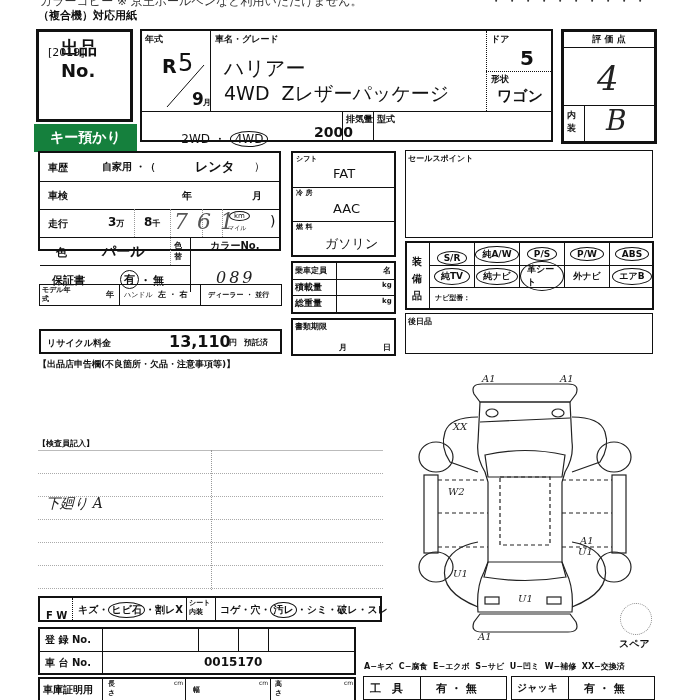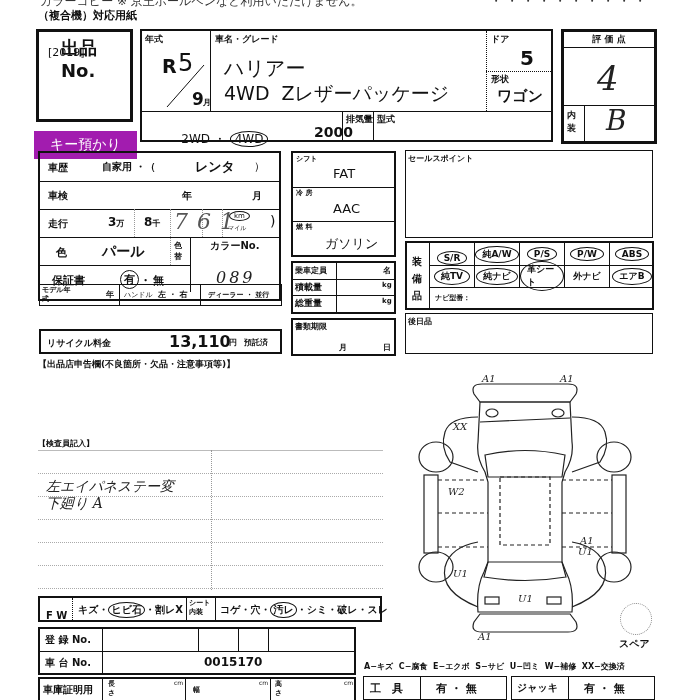--- a/index.html
+++ b/index.html
@@ -24,21 +24,21 @@
 <body>
 
 <div class="abs" style="left:40px;top:-7px;font-size:12px;color:#333;white-space:nowrap;">カラーコピー ※ 京王ボールペンなど利用いただけません。</div>
 <div class="abs" style="left:490px;top:-7px;font-size:12px;color:#333;letter-spacing:4px;">・・・・・・・・・・</div>
 <div class="abs" style="left:38px;top:8px;font-size:11px;font-weight:bold;">（複合機）対応用紙</div>
 
 <div class="abs b3" style="left:36px;top:29px;width:97px;height:93px;">
   <div class="abs" style="left:22px;top:4px;font-size:18px;font-weight:bold;">出品 No.</div>
   <div class="abs" style="left:9px;top:14px;font-size:11px;">[2019]</div>
 </div>
-<div class="abs center" style="left:34px;top:131px;width:103px;height:28px;background:#a21caf;color:#fff;font-size:14px;font-weight:normal;">キー預かり</div>
+<div class="abs center" style="left:34px;top:124px;width:103px;height:28px;background:#15803d;color:#fff;font-size:14px;font-weight:bold;">キー預かり</div>
 
 <div class="abs b2" style="left:140px;top:29px;width:413px;height:113px;">
   <div class="vline" style="left:68px;top:0;height:80px;"></div>
   <div class="hline" style="left:0;top:80px;width:409px;"></div>
   <div class="vline" style="left:200px;top:80px;height:30px;"></div>
   <div class="vline" style="left:231px;top:80px;height:30px;"></div>
   <div class="abs" style="left:344px;top:0;height:80px;border-left:1px dotted #111;"></div>
   <div class="abs" style="left:344px;top:40px;width:65px;border-top:1px dotted #111;"></div>
 
   <div class="abs lbl" style="left:3px;top:2px;">年式</div>
@@ -71,21 +71,21 @@
 <div class="abs b3" style="left:561px;top:29px;width:96px;height:115px;">
   <div class="abs center lbl" style="left:0;top:0;width:90px;height:15px;">評 価 点</div>
   <div class="hline" style="left:0;top:15px;width:90px;"></div>
   <div class="abs hand" style="left:33px;top:26px;font-size:34px;">4</div>
   <div class="hline" style="left:0;top:73px;width:90px;"></div>
   <div class="vline" style="left:20px;top:73px;height:36px;"></div>
   <div class="abs lbl" style="left:3px;top:77px;width:12px;line-height:13px;">内装</div>
   <div class="abs hand" style="left:42px;top:72px;font-size:28px;">B</div>
 </div>
 
-<div class="abs b2" style="left:38px;top:151px;width:243px;height:150px;">
+<div class="abs b2" style="left:38px;top:151px;width:243px;height:100px;">
   <div class="hline" style="left:0;top:28px;width:239px;"></div>
   <div class="hline" style="left:0;top:56px;width:239px;"></div>
   <div class="hline" style="left:0;top:84px;width:239px;"></div>
   <div class="hline" style="left:0;top:112px;width:150px;"></div>
   <div class="vline" style="left:150px;top:84px;height:55px;"></div>
   <div class="dotv" style="left:94px;top:56px;height:28px;"></div>
   <div class="dotv" style="left:130px;top:56px;height:56px;"></div>
   <div class="dotv" style="left:162px;top:56px;height:28px;"></div>
   <div class="dotv" style="left:182px;top:56px;height:28px;"></div>
 
@@ -220,21 +220,20 @@
 <div class="abs" style="left:38px;top:450px;width:345px;height:140px;">
   <div class="doth" style="left:0;top:0;width:345px;border-top:1px solid #bbb;"></div>
   <div class="doth" style="left:0;top:23px;width:345px;"></div>
   <div class="doth" style="left:0;top:46px;width:345px;"></div>
   <div class="doth" style="left:0;top:69px;width:345px;"></div>
   <div class="doth" style="left:0;top:92px;width:345px;"></div>
   <div class="doth" style="left:0;top:115px;width:345px;"></div>
   <div class="doth" style="left:0;top:138px;width:345px;"></div>
   <div class="dotv" style="left:173px;top:0;height:140px;"></div>
   <div class="abs hand" style="left:8px;top:5px;font-size:14px;margin-top:40px;">下廻り A</div>
-  <div class="abs hand" style="left:8px;top:28px;font-size:14px;">左エイパネステー変</div>
 </div>
 
 <svg class="abs" style="left:410px;top:372px;" width="250" height="268" viewBox="0 0 250 268">
   <g fill="none" stroke="#222" stroke-width="1.2">
 
     <path d="M64 22 Q60 12 72 12 L158 12 Q170 12 166 22 L160 30 L70 30 Z"></path>
 
     <path d="M70 30 L160 30 L162 70 Q164 85 155 100 L152 110 L152 190 L156 200 Q164 215 162 240 L68 240 Q66 215 74 200 L78 190 L78 110 L75 100 Q66 85 68 70 Z"></path>
     <line x1="70" y1="50" x2="160" y2="46"></line>
     <ellipse cx="82" cy="41" rx="6" ry="4"></ellipse>

